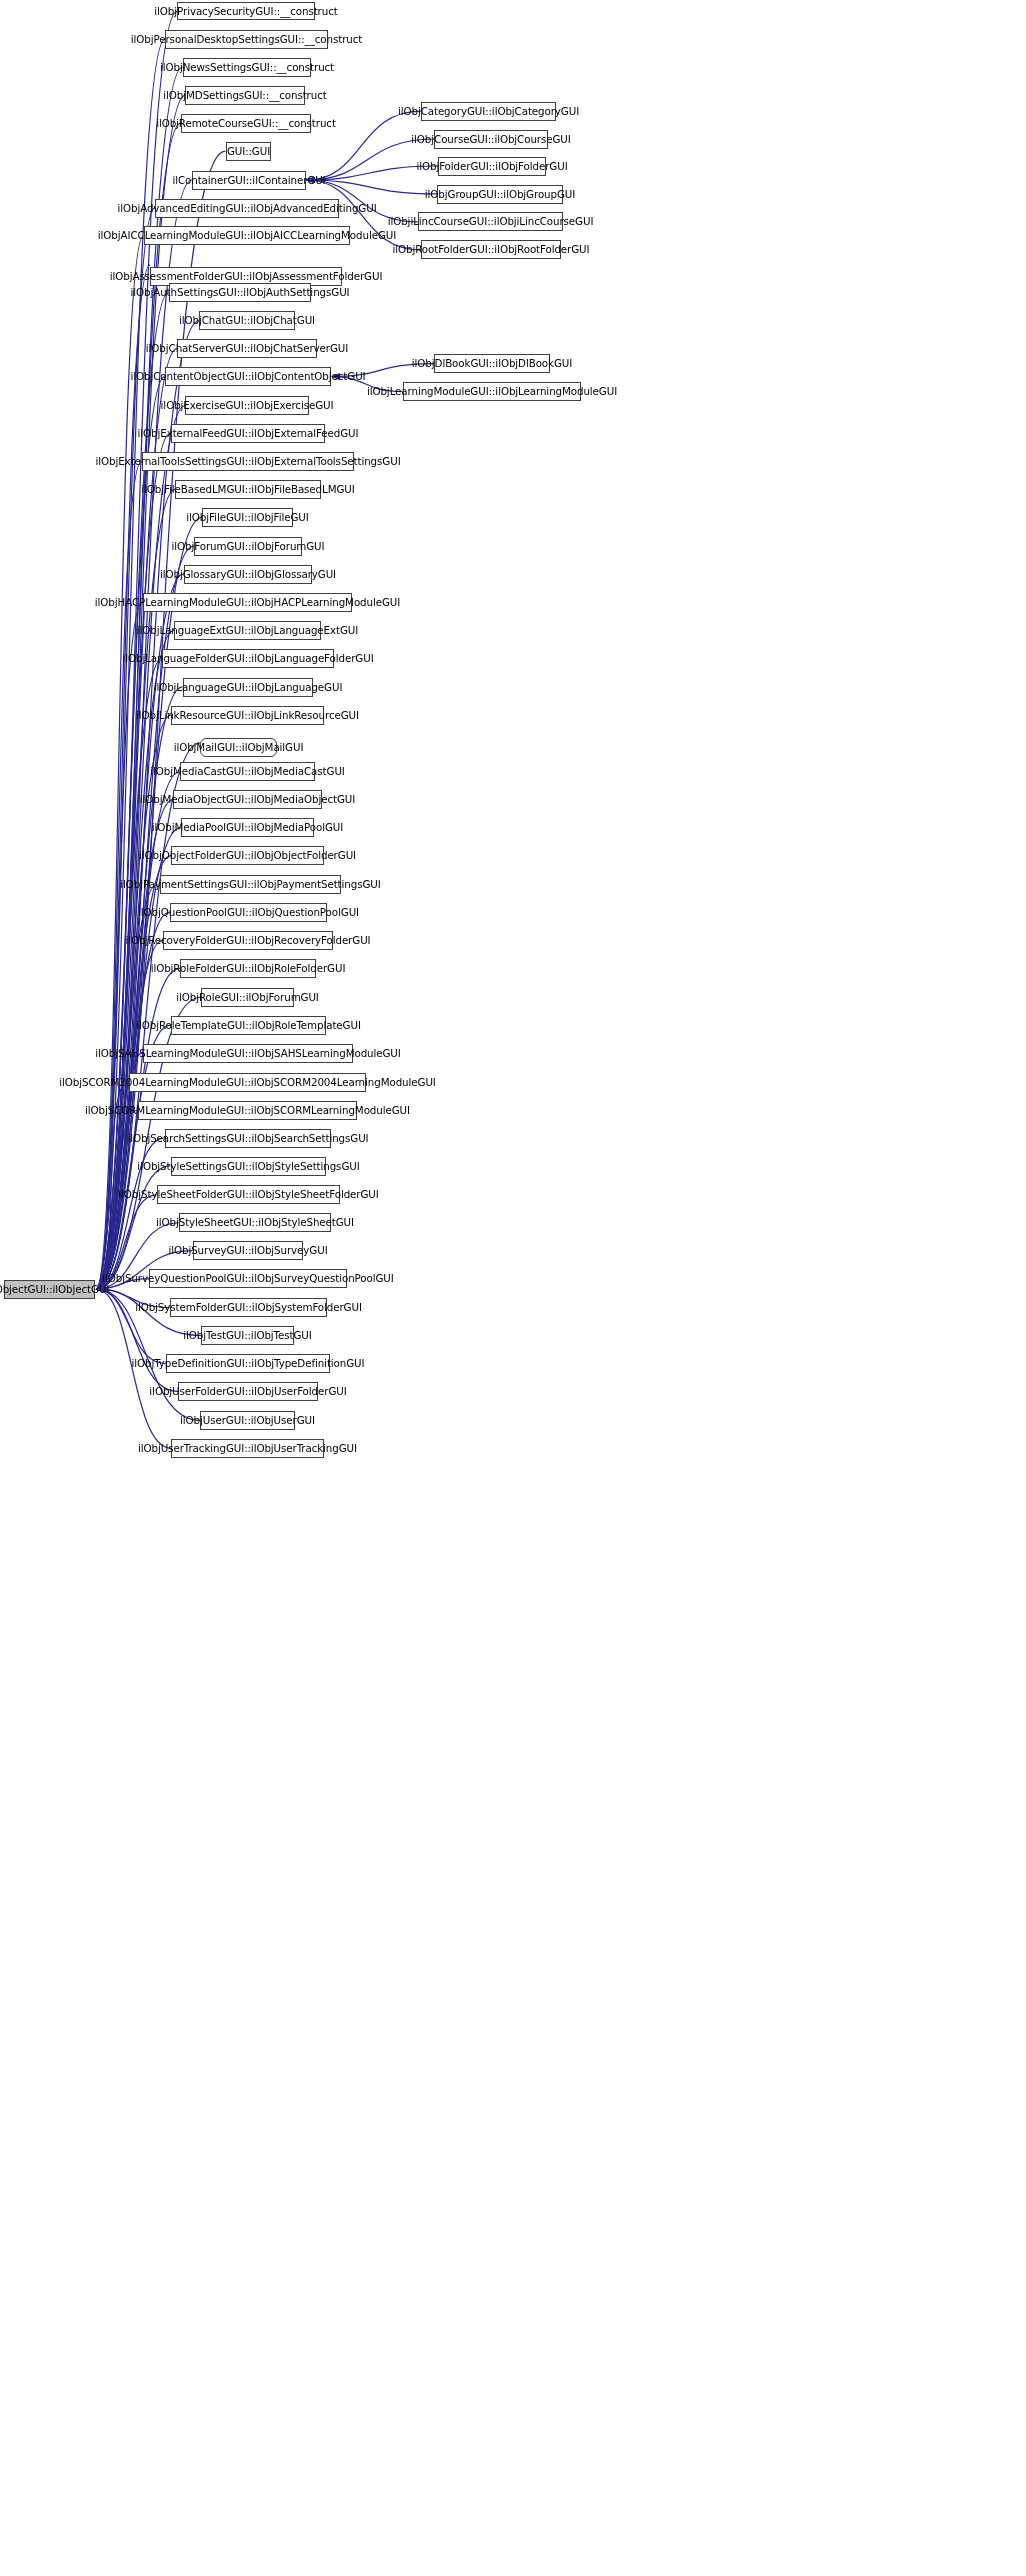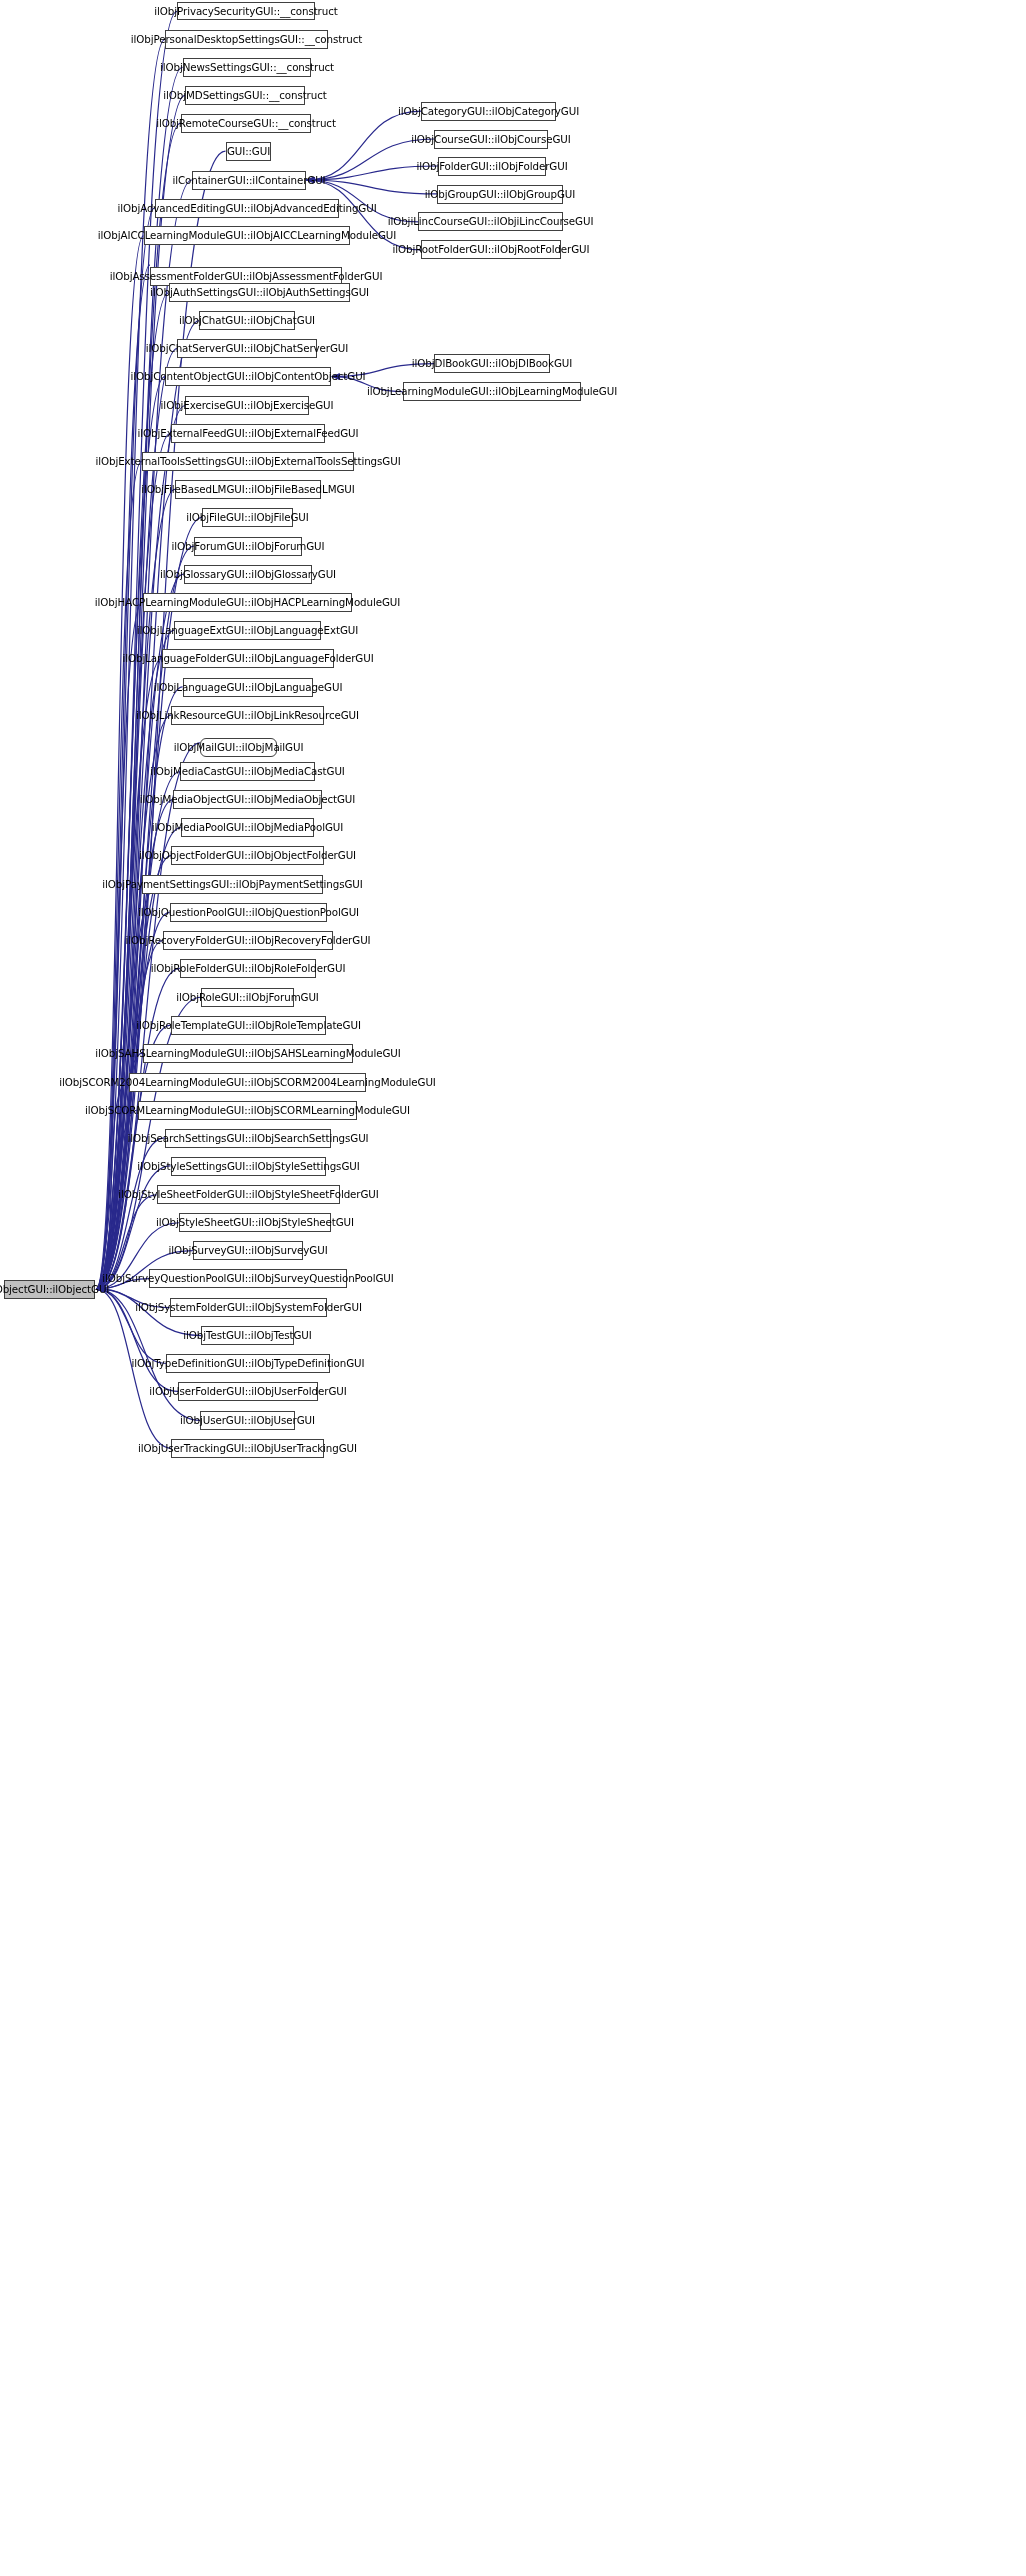--- a/index.html
+++ b/index.html
@@ -127,42 +127,42 @@
       <div class="node" style="left: 177px; top: 1.9px; width: 138px; height: 18.6px;">ilObjPrivacySecurityGUI::__construct</div>
       <div class="node" style="left: 165px; top: 30px; width: 163px; height: 18.6px;">ilObjPersonalDesktopSettingsGUI::__construct</div>
       <div class="node" style="left: 183px; top: 58px; width: 128px; height: 18.6px;">ilObjNewsSettingsGUI::__construct</div>
       <div class="node" style="left: 185px; top: 86px; width: 120px; height: 18.6px;">ilObjMDSettingsGUI::__construct</div>
       <div class="node" style="left: 181px; top: 114px; width: 130px; height: 18.6px;">ilObjRemoteCourseGUI::__construct</div>
       <div class="node" style="left: 226px; top: 142px; width: 45px; height: 18.6px;">GUI::GUI</div>
       <div class="node" style="left: 192px; top: 171px; width: 114px; height: 18.6px;">ilContainerGUI::ilContainerGUI</div>
       <div class="node" style="left: 155px; top: 199px; width: 184px; height: 18.6px;">ilObjAdvancedEditingGUI::ilObjAdvancedEditingGUI</div>
       <div class="node" style="left: 144px; top: 226px; width: 206px; height: 18.6px;">ilObjAICCLearningModuleGUI::ilObjAICCLearningModuleGUI</div>
       <div class="node" style="left: 150px; top: 255px; width: 192px; height: 18.6px; margin-top: 12px;">ilObjAssessmentFolderGUI::ilObjAssessmentFolderGUI</div>
-      <div class="node" style="left: 169px; top: 283px; width: 181px; height: 18.6px;">ilObjAuthSettingsGUI::ilObjAuthSettingsGUI</div>
+      <div class="node" style="left: 169px; top: 283px; width: 142px; height: 18.6px;">ilObjAuthSettingsGUI::ilObjAuthSettingsGUI</div>
       <div class="node" style="left: 199px; top: 311px; width: 96px; height: 18.6px;">ilObjChatGUI::ilObjChatGUI</div>
       <div class="node" style="left: 177px; top: 339px; width: 140px; height: 18.6px;">ilObjChatServerGUI::ilObjChatServerGUI</div>
       <div class="node" style="left: 165px; top: 367px; width: 166px; height: 18.6px;">ilObjContentObjectGUI::ilObjContentObjectGUI</div>
       <div class="node" style="left: 185px; top: 396px; width: 124px; height: 18.6px;">ilObjExerciseGUI::ilObjExerciseGUI</div>
       <div class="node" style="left: 171px; top: 424px; width: 154px; height: 18.6px;">ilObjExternalFeedGUI::ilObjExternalFeedGUI</div>
       <div class="node" style="left: 142px; top: 452px; width: 212px; height: 18.6px;">ilObjExternalToolsSettingsGUI::ilObjExternalToolsSettingsGUI</div>
       <div class="node" style="left: 175px; top: 480px; width: 146px; height: 18.6px;">ilObjFileBasedLMGUI::ilObjFileBasedLMGUI</div>
       <div class="node" style="left: 202px; top: 508px; width: 91px; height: 18.6px;">ilObjFileGUI::ilObjFileGUI</div>
       <div class="node" style="left: 194px; top: 537px; width: 108px; height: 18.6px;">ilObjForumGUI::ilObjForumGUI</div>
       <div class="node" style="left: 184px; top: 565px; width: 128px; height: 18.6px;">ilObjGlossaryGUI::ilObjGlossaryGUI</div>
       <div class="node" style="left: 143px; top: 593px; width: 209px; height: 18.6px;">ilObjHACPLearningModuleGUI::ilObjHACPLearningModuleGUI</div>
       <div class="node" style="left: 174px; top: 621px; width: 147px; height: 18.6px;">ilObjLanguageExtGUI::ilObjLanguageExtGUI</div>
       <div class="node" style="left: 162px; top: 649px; width: 172px; height: 18.6px;">ilObjLanguageFolderGUI::ilObjLanguageFolderGUI</div>
       <div class="node" style="left: 183px; top: 678px; width: 130px; height: 18.6px;">ilObjLanguageGUI::ilObjLanguageGUI</div>
       <div class="node" style="left: 171px; top: 706px; width: 153px; height: 18.6px;">ilObjLinkResourceGUI::ilObjLinkResourceGUI</div>
       <div class="node" style="left: 200px; top: 738px; width: 77px; height: 18.6px; border-radius: 6px;">ilObjMailGUI::ilObjMailGUI</div>
       <div class="node" style="left: 180px; top: 762px; width: 135px; height: 18.6px; text-align: center;">ilObjMediaCastGUI::ilObjMediaCastGUI</div>
       <div class="node" style="left: 173px; top: 790px; width: 149px; height: 18.6px;">ilObjMediaObjectGUI::ilObjMediaObjectGUI</div>
       <div class="node" style="left: 181px; top: 818px; width: 133px; height: 18.6px;">ilObjMediaPoolGUI::ilObjMediaPoolGUI</div>
       <div class="node" style="left: 171px; top: 846px; width: 153px; height: 18.6px;">ilObjObjectFolderGUI::ilObjObjectFolderGUI</div>
-      <div class="node" style="left: 142px; top: 875px; width: 181px; height: 18.6px;">ilObjPaymentSettingsGUI::ilObjPaymentSettingsGUI</div>
+      <div class="node" style="left: 160px; top: 875px; width: 181px; height: 18.6px;">ilObjPaymentSettingsGUI::ilObjPaymentSettingsGUI</div>
       <div class="node" style="left: 170px; top: 903px; width: 157px; height: 18.6px;">ilObjQuestionPoolGUI::ilObjQuestionPoolGUI</div>
       <div class="node" style="left: 163px; top: 931px; width: 170px; height: 18.6px;">ilObjRecoveryFolderGUI::ilObjRecoveryFolderGUI</div>
       <div class="node" style="left: 180px; top: 959px; width: 136px; height: 18.6px;">ilObjRoleFolderGUI::ilObjRoleFolderGUI</div>
       <div class="node" style="left: 201px; top: 988px; width: 93px; height: 18.6px;">ilObjRoleGUI::ilObjForumGUI</div>
       <div class="node" style="left: 171px; top: 1016px; width: 155px; height: 18.6px;">ilObjRoleTemplateGUI::ilObjRoleTemplateGUI</div>
       <div class="node" style="left: 143px; top: 1044px; width: 210px; height: 18.6px;">ilObjSAHSLearningModuleGUI::ilObjSAHSLearningModuleGUI</div>
       <div class="node" style="left: 129px; top: 1073px; width: 237px; height: 18.6px;">ilObjSCORM2004LearningModuleGUI::ilObjSCORM2004LearningModuleGUI</div>
       <div class="node" style="left: 138px; top: 1101px; width: 219px; height: 18.6px;">ilObjSCORMLearningModuleGUI::ilObjSCORMLearningModuleGUI</div>
       <div class="node" style="left: 165px; top: 1129px; width: 166px; height: 18.6px;">ilObjSearchSettingsGUI::ilObjSearchSettingsGUI</div>
       <div class="node" style="left: 171px; top: 1157px; width: 155px; height: 18.6px;">ilObjStyleSettingsGUI::ilObjStyleSettingsGUI</div>

